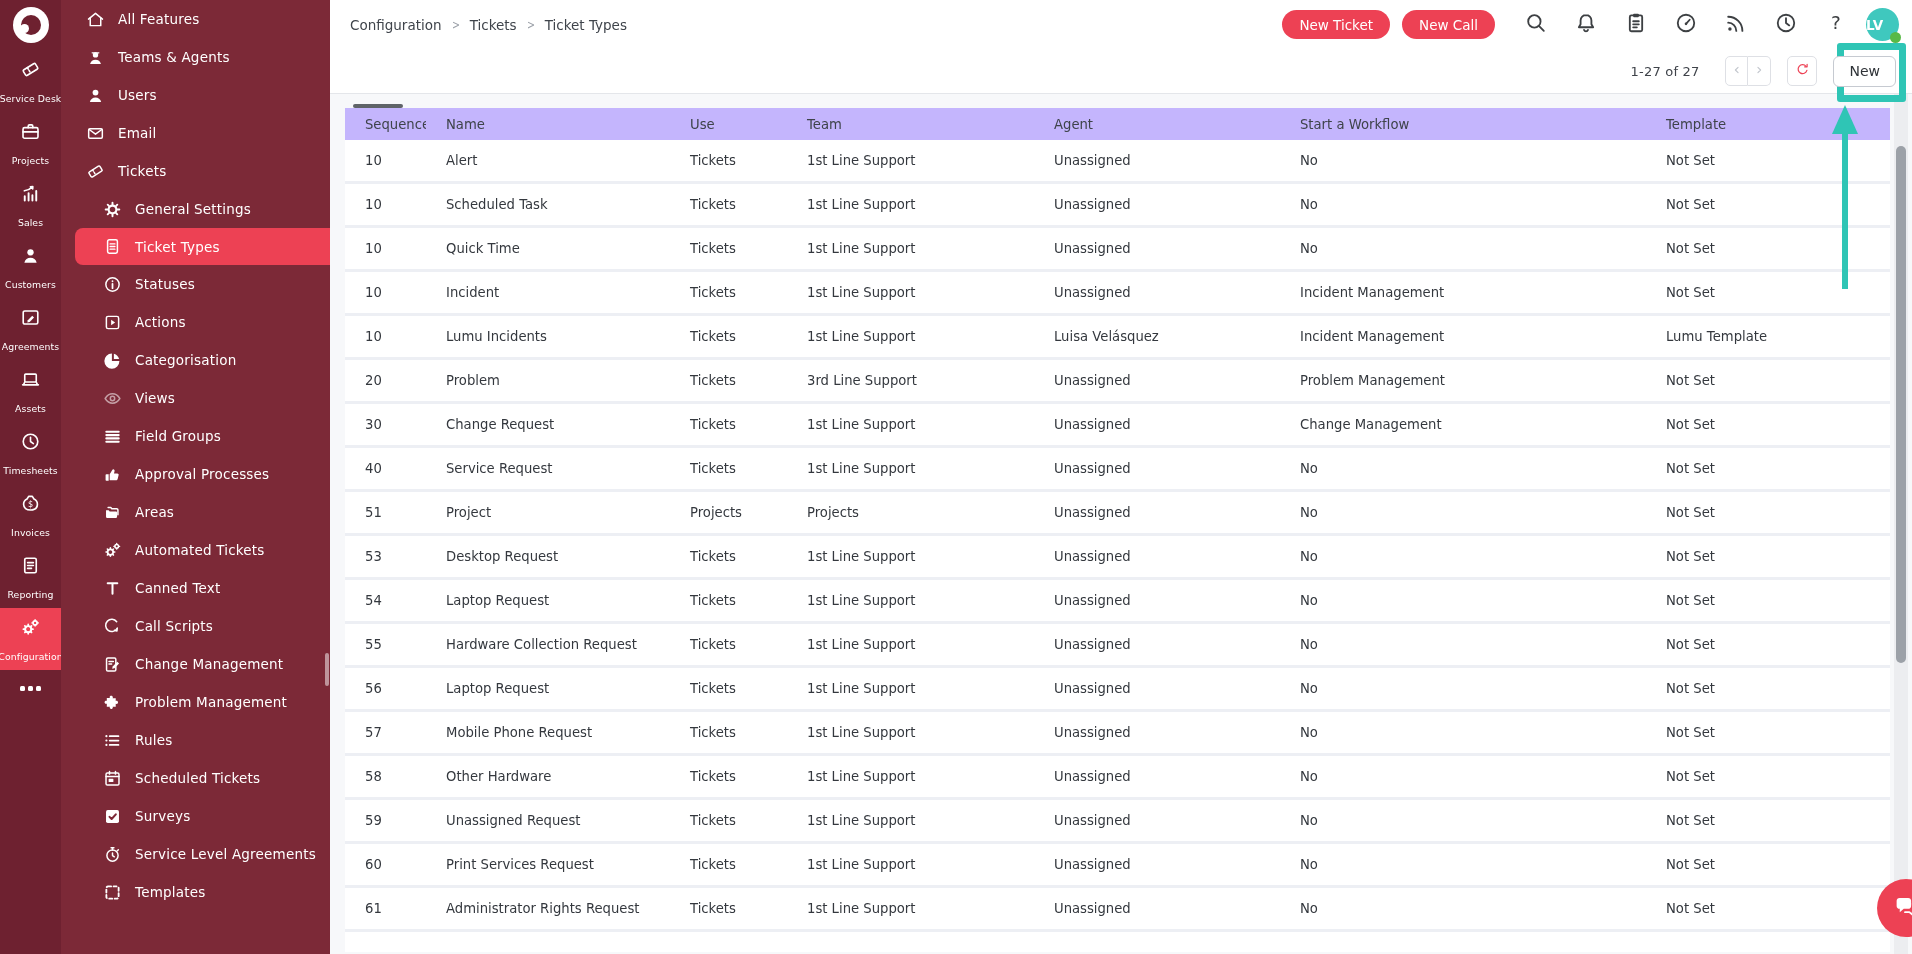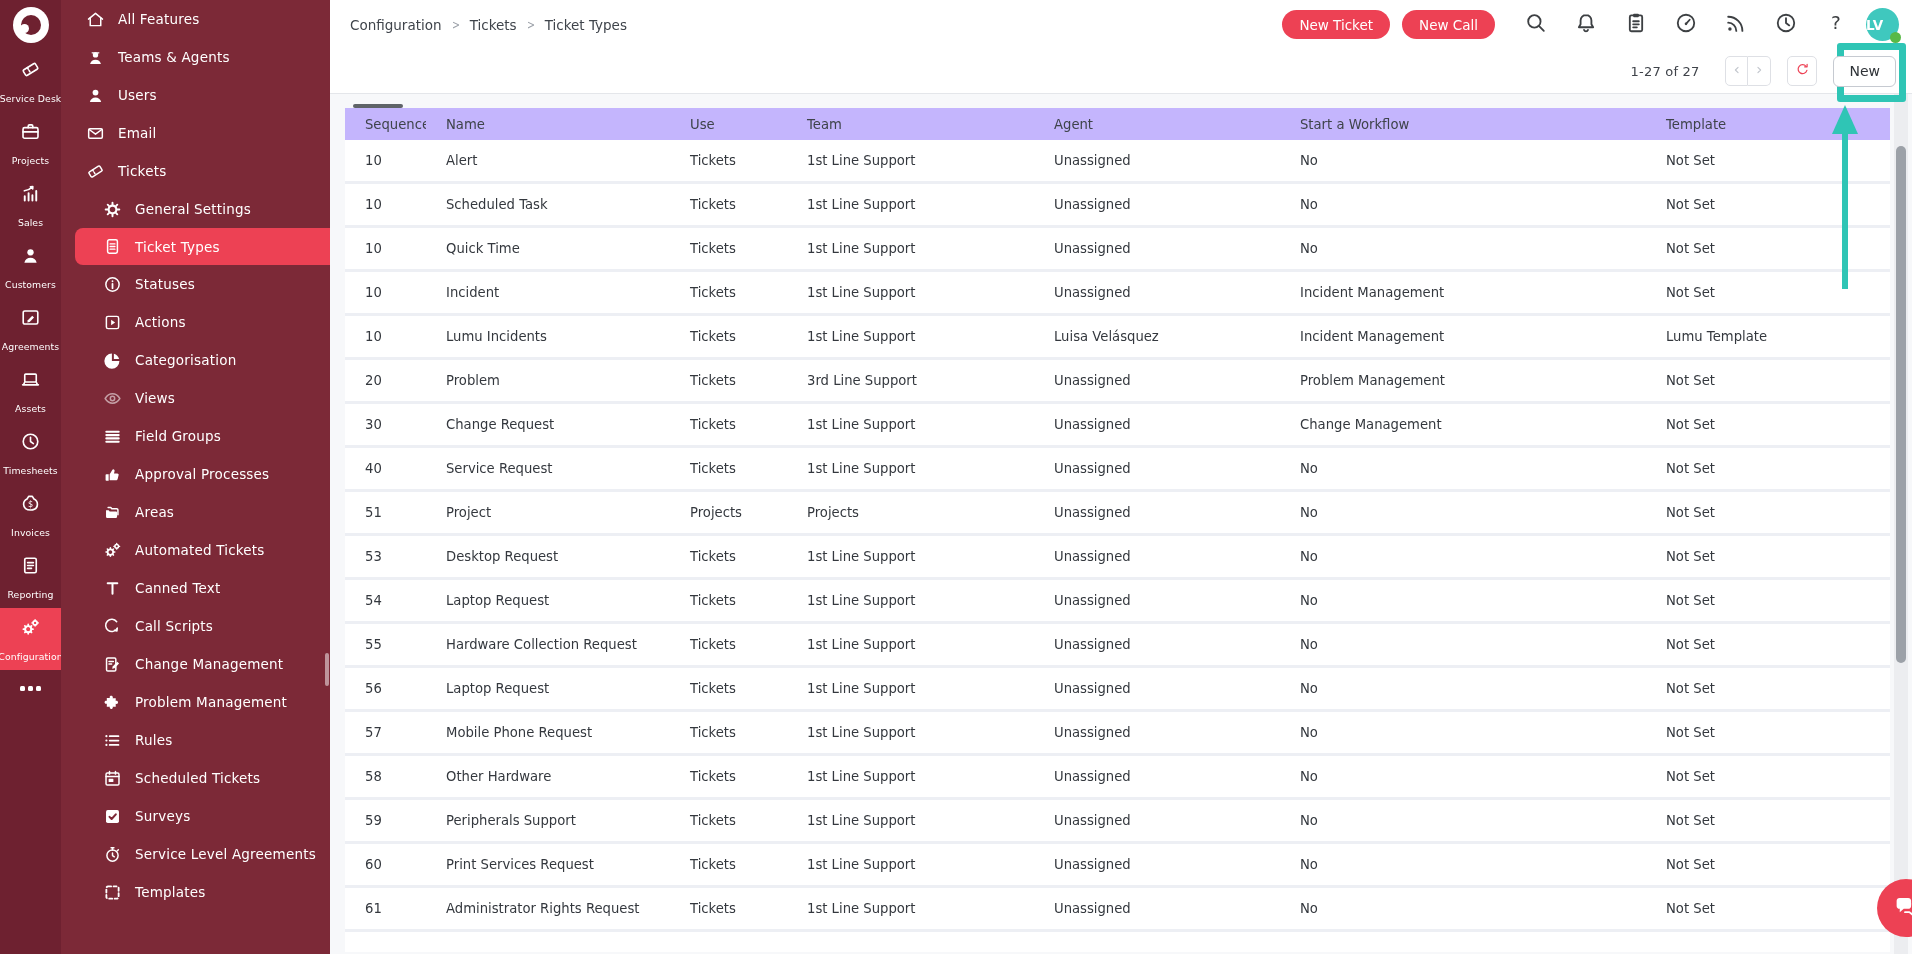--- a/index.html
+++ b/index.html
@@ -595,21 +595,21 @@
               <td>58</td>
               <td>Other Hardware</td>
               <td>Tickets</td>
               <td>1st Line Support</td>
               <td>Unassigned</td>
               <td>No</td>
               <td>Not Set</td>
             </tr>
             <tr>
               <td>59</td>
-              <td>Peripherals Support</td>
+              <td>Unassigned Request</td>
               <td>Tickets</td>
               <td>1st Line Support</td>
               <td>Unassigned</td>
               <td>No</td>
               <td>Not Set</td>
             </tr>
             <tr>
               <td>60</td>
               <td>Print Services Request</td>
               <td>Tickets</td>

